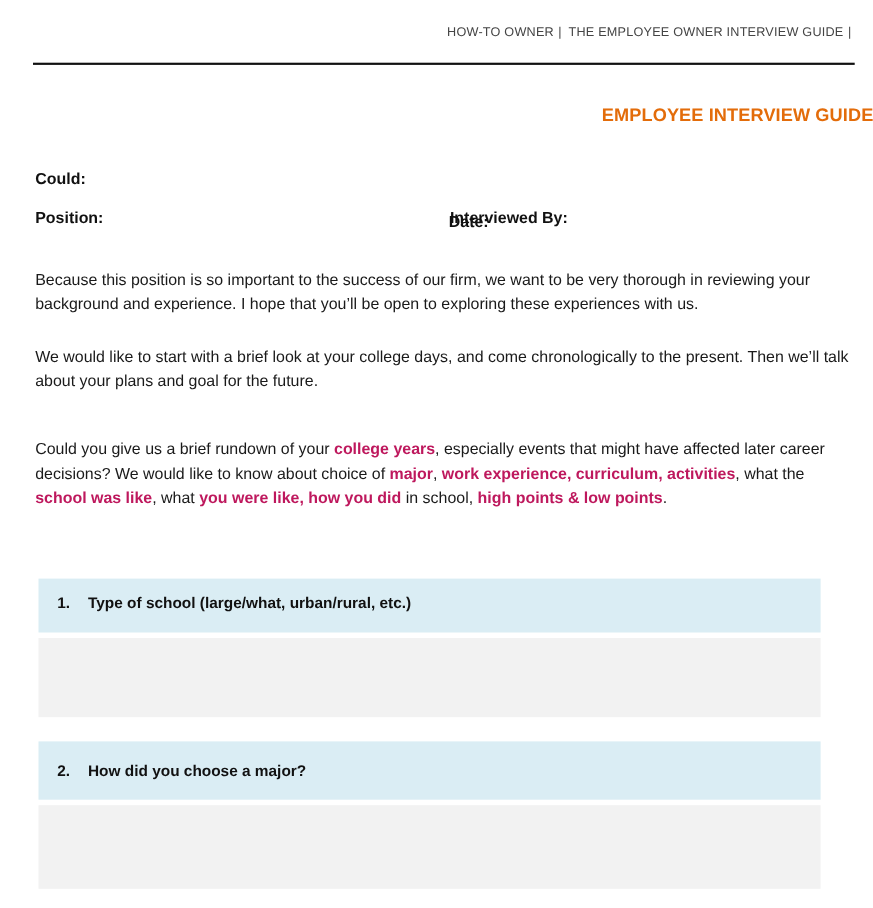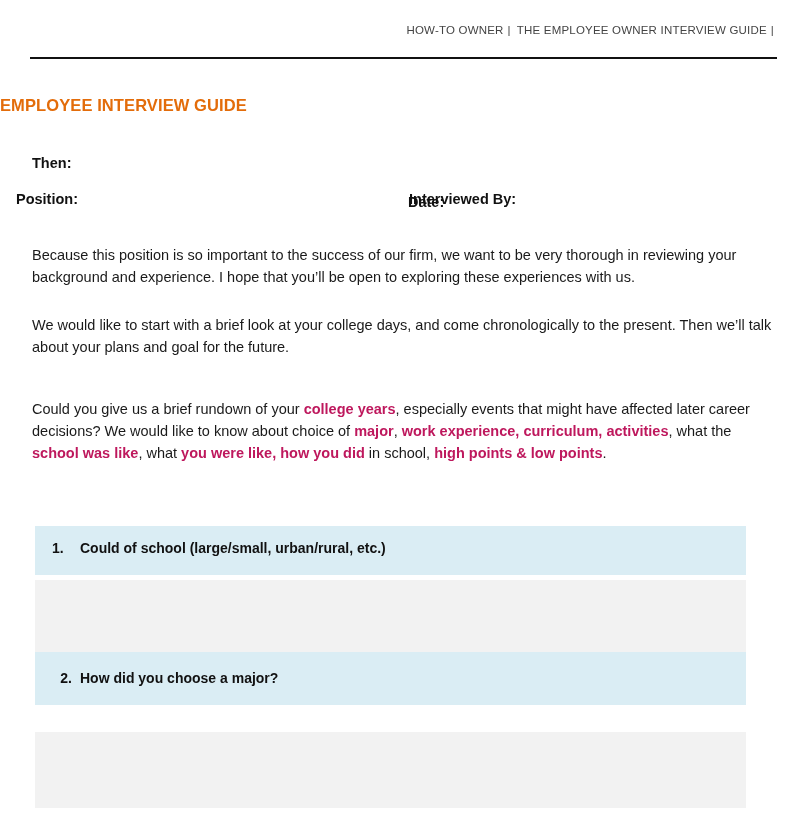--- a/index.html
+++ b/index.html
@@ -2,50 +2,50 @@
 <html><head>
 <meta charset="utf-8">
 <style>
   html, body { margin: 0; padding: 0; background: #ffffff; }
   body { width: 794px; height: 825px; position: relative; overflow: hidden;
          font-family: "Liberation Sans", sans-serif; color: #1a1a1a; }
   .running-header { position: absolute; top: 24px; right: 20px; font-size: 11.5px;
          color: #444; letter-spacing: 0.2px; white-space: nowrap; }
   .running-header .sep { margin: 0 6px 0 4px; }
   .rule { position: absolute; left: 30px; width: 747px; top: 57px; height: 2px; background: #111; }
-  .title { position: absolute; top: 96px; left: 0; width: 794px; text-align: left;
+  .title { position: absolute; top: 96px; left: 0; width: 794px; text-align: right;
          font-size: 16.5px; font-weight: bold; color: #e36c0a; letter-spacing: 0.1px; }
   .field { position: absolute; font-size: 14.5px; font-weight: bold; color: #111; }
   .p { position: absolute; left: 32px; width: 745px; font-size: 14.5px; line-height: 22px; color: #1a1a1a; }
   .p b { font-weight: bold; color: #be185d; }
   .qhead { position: absolute; left: 35px; width: 711px; background: #daedf4; }
   .qtext { position: absolute; left: 17px; font-size: 14px; font-weight: bold; color: #111; white-space: nowrap; }
   .qnum { display: inline-block; width: 28px; }
   .qanswer { position: absolute; left: 35px; width: 711px; background: #f2f2f2; }
 </style>
 </head>
 <body>
 
 <div class="running-header">
   <span>HOW-TO OWNER</span><span class="sep">|</span><span>THE EMPLOYEE OWNER INTERVIEW GUIDE</span><span class="sep" style="margin-right:0">|</span>
 </div>
 <div class="rule"></div>
 
 <div class="title">EMPLOYEE INTERVIEW GUIDE</div>
 
-<div class="field" style="left:32px; top:155px;">Then:</div>
+<div class="field" style="left:32px; top:155px;">Could:</div>
 <div class="field" style="left:408px; top:155px;margin-top:39px;">Date:</div>
-<div class="field" style="left:16px; top:191px;">Position:</div>
+<div class="field" style="left:32px; top:191px;">Position:</div>
 <div class="field" style="left:409px; top:191px;">Interviewed By:</div>
 
 <div class="p" style="top:244px;">Because this position is so important to the success of our firm, we want to be very thorough in reviewing your background and experience.  I hope that you’ll be open to exploring these experiences with us.</div>
 <div class="p" style="top:314px;">We would like to start with a brief look at your college days, and come chronologically to the present.  Then we’ll talk about your plans and goal for the future.</div>
 <div class="p" id="college-para" style="top:398px;"><span>Could you give us a brief rundown of your </span><b>college years</b><span>, especially events that might have affected later career decisions?  We would like to know about choice of </span><b>major</b><span>, </span><b>work experience, curriculum, activities</b><span>, what the </span><b>school was like</b><span>, what </span><b>you were like, how you did</b><span> in school, </span><b>high points &amp; low points</b><span>.</span></div>
 
 <div class="qhead" style="top:526px; height:49px;">
-  <div class="qtext" style="top:14px;"><span class="qnum">1.</span><span>Could of school (large/small, urban/rural, etc.)</span></div>
+  <div class="qtext" style="top:14px;"><span class="qnum">1.</span><span>Type of school (large/what, urban/rural, etc.)</span></div>
 </div>
 <div class="qanswer" style="top:580px; height:72px;"></div>
 
-<div class="qhead" style="top:652px; height:53px;text-align:center;">
+<div class="qhead" style="top:674px; height:53px;">
   <div class="qtext" style="top:18px;"><span class="qnum">2.</span><span>How did you choose a major?</span></div>
 </div>
 <div class="qanswer" style="top:732px; height:76px;"></div>
 
 </body></html>

